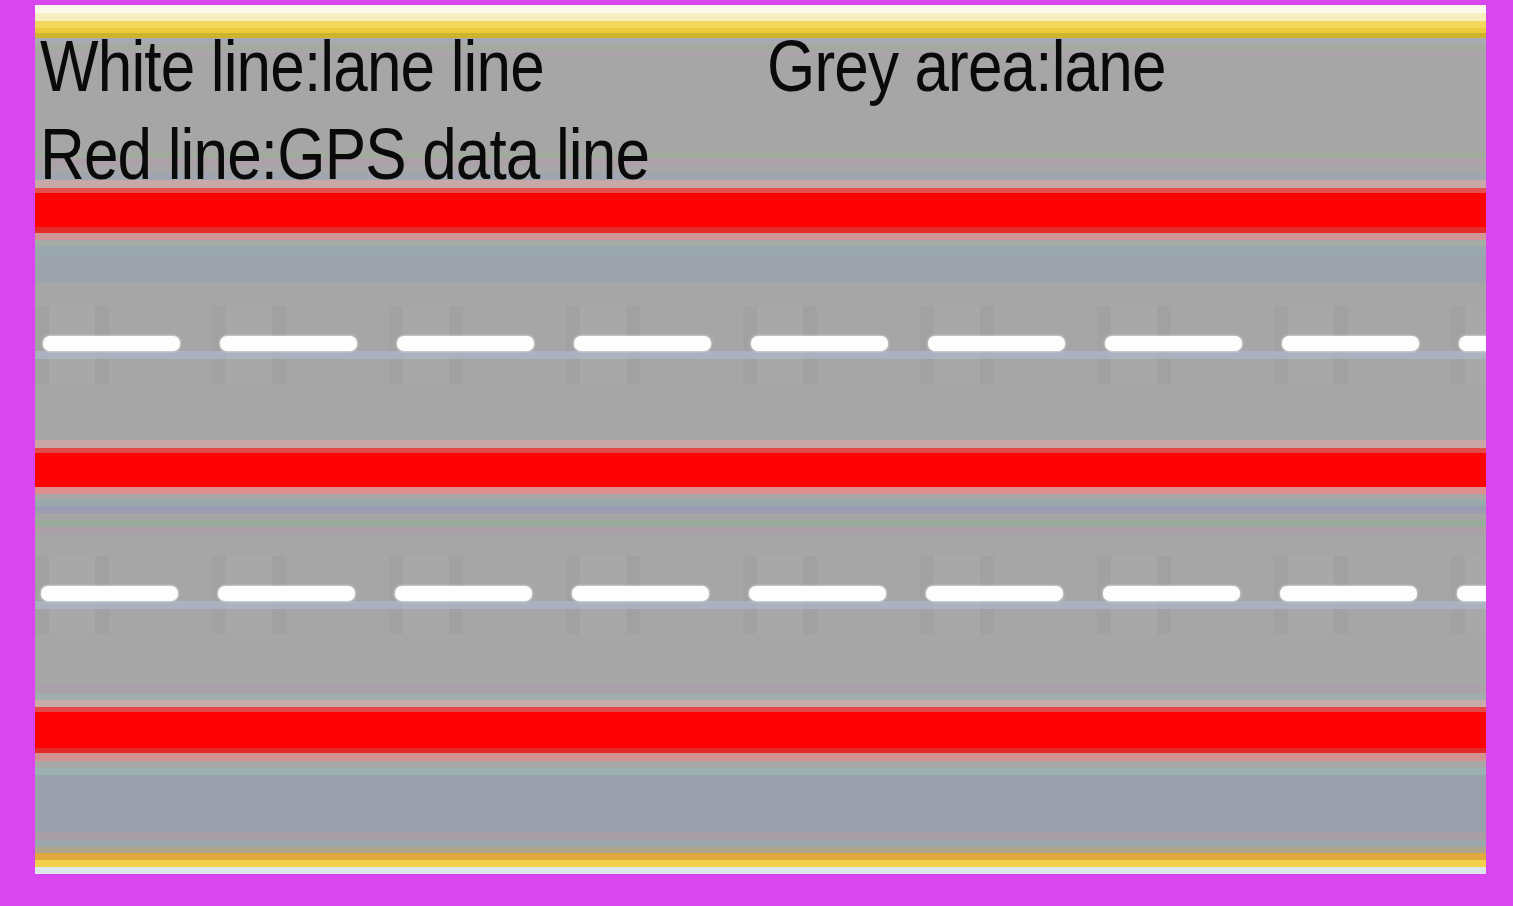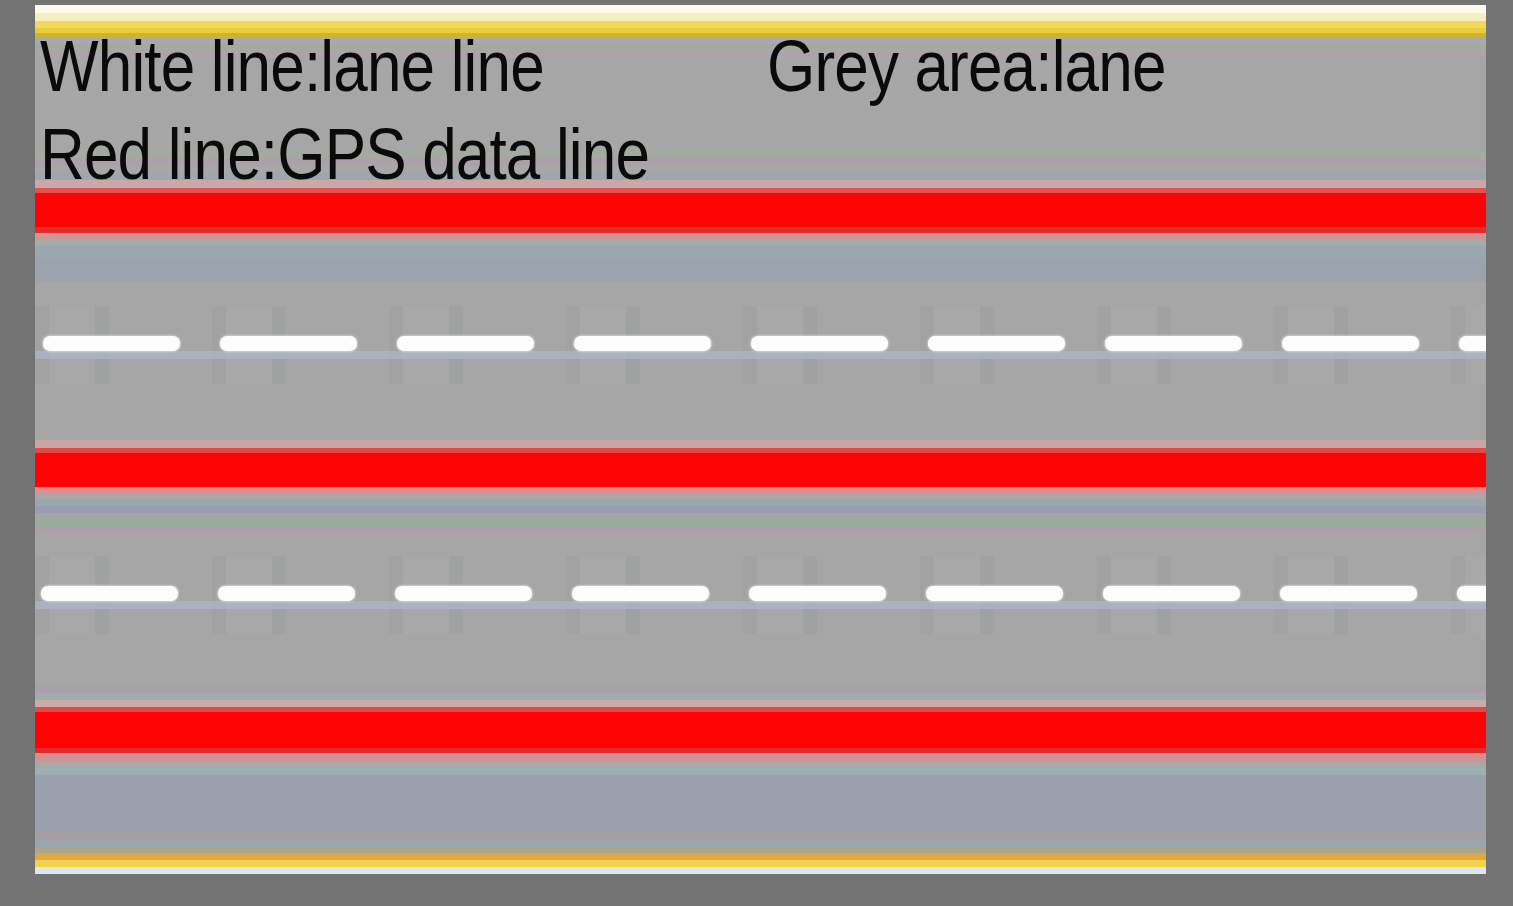--- a/index.html
+++ b/index.html
@@ -1,19 +1,19 @@
 <!DOCTYPE html>
 <html><head>
 <meta charset="utf-8">
 <style>
   * { margin:0; padding:0; box-sizing:border-box; }
   html,body { width:1513px; height:906px; overflow:hidden; }
   body { position:relative; background:#FFFFFF; font-family:"Liberation Sans", sans-serif; }
 
-  .page { position:absolute; inset:0; background:#737373; }
+  .page { position:absolute; inset:0; background:#d946ef; }
 
   .road { position:absolute; overflow:hidden; background:#A6A6A6; }
 
   .stripe { position:absolute; left:0; width:100%; }
 
   .dash-line { position:absolute; left:0; width:100%; }
   .dash-shadow { position:absolute; left:0; width:100%; }
   .dash {
     position:absolute; top:0;
     border-radius:7px;

